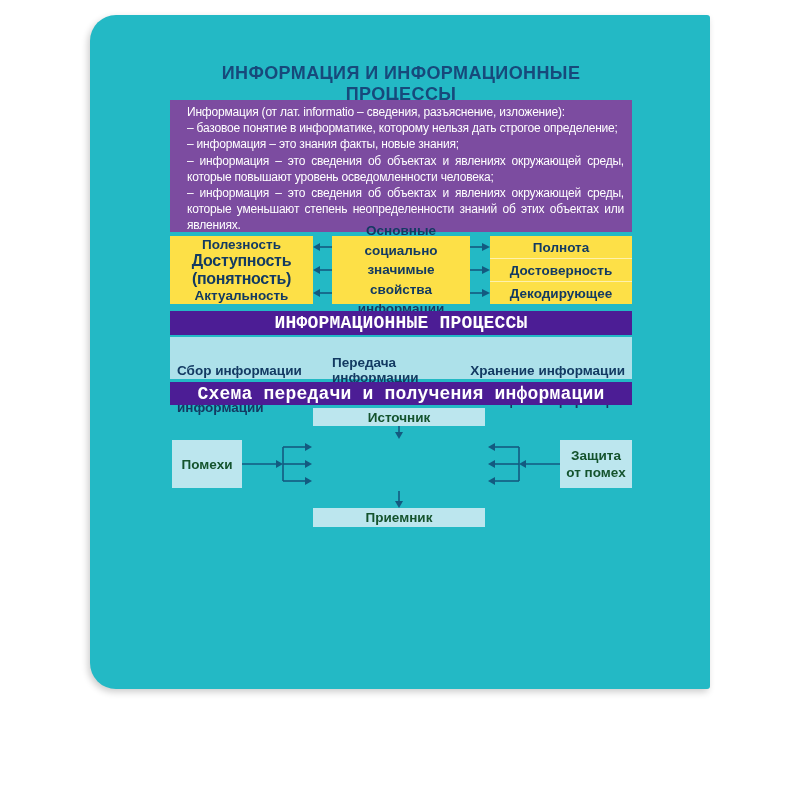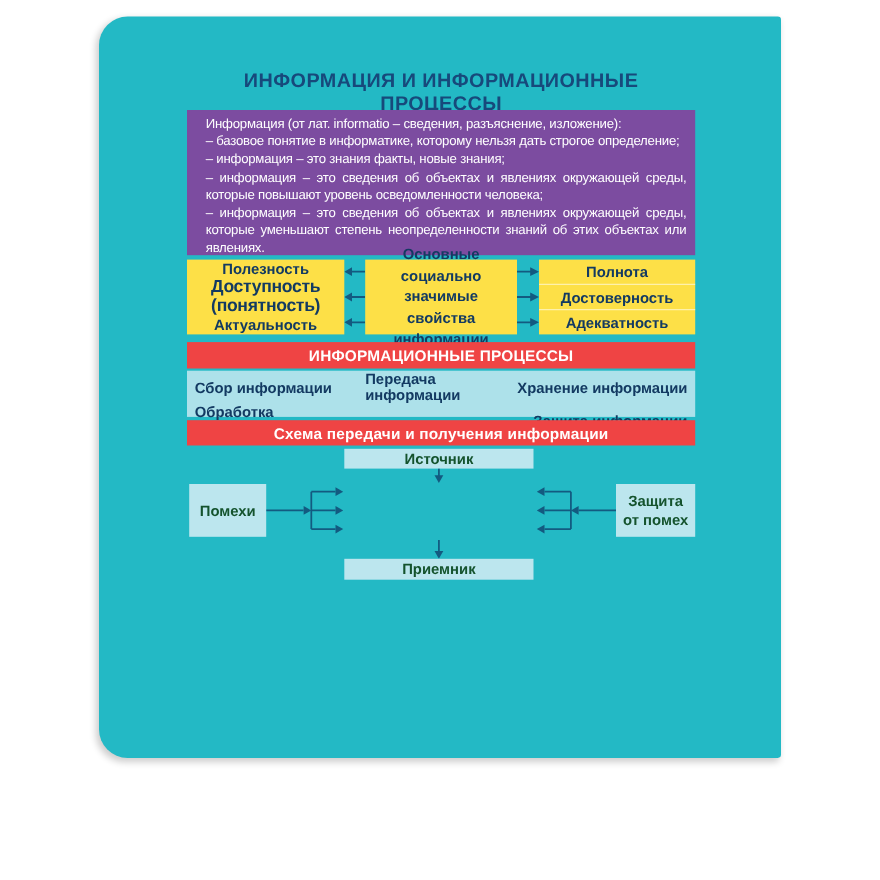--- a/index.html
+++ b/index.html
@@ -39,31 +39,31 @@
   .prop-center{ width:138px; justify-content:center; line-height:1.45; padding:0 3px; }
   .prop-right { width:142px;text-align:right; }
   .prop-right .prop-item + .prop-item { border-top:1px solid rgba(255,255,255,0.55); }
   .prop-right .prop-item { flex:1; display:flex; align-items:center; justify-content:center; }
   .prop-item.small { font-size:16px; letter-spacing:-0.3px; }
   .gap-arrows { width:19px; height:68px; }
   .gap-arrows.r { width:20px; }
 
   .bar-header {
     position:absolute; left:0; width:462px; height:24px;
-    background:#ef4444; color:#ffffff; font-weight:bold; font-size:14px;
-    display:flex; align-items:center; justify-content:center; letter-spacing:0.2px;
+    background:#4c1d95; color:#ffffff; font-weight:bold; font-size:18px;
+    display:flex; align-items:center; justify-content:center; letter-spacing:0.2px;font-family:Liberation Mono, monospace;
   }
   .hdr-processes { top:296px; }
   .hdr-scheme    { top:367px; height:23px; }
 
   .proc-box {
     position:absolute; top:322px; left:0; width:462px; height:42px;
     background:#ade1ea; color:#133a62; font-weight:bold; font-size:13.5px;
     display:grid; grid-template-columns:155px 1fr 155px; grid-template-rows:1fr 1fr;
-    align-items:center; padding:0 7px;
+    align-items:center; padding:18px 7px;
   }
   .proc-cell.c2 { text-align:left; }
   .proc-cell.c3 { text-align:right; }
 
   .flow { position:absolute; top:390px; left:0; width:462px; height:150px; }
   .flow-box {
     position:absolute; background:#bce6ee; color:#14532d; font-weight:bold; font-size:13.5px;
     display:flex; flex-direction:column; align-items:center; justify-content:center;
     text-align:center; line-height:17px;
   }
@@ -117,21 +117,21 @@
             <polygon class="svg-fill" points="12,7 12,15 20,11"></polygon>
           <line class="svg-stroke" x1="0" y1="34" x2="13" y2="34"></line>
             <polygon class="svg-fill" points="12,30 12,38 20,34"></polygon>
           <line class="svg-stroke" x1="0" y1="57" x2="13" y2="57"></line>
             <polygon class="svg-fill" points="12,53 12,61 20,57"></polygon>
         </svg>
 
         <div class="prop-box prop-right">
           <div class="prop-item">Полнота</div>
           <div class="prop-item">Достоверность</div>
-          <div class="prop-item">Адекватность</div>
+          <div class="prop-item">Декодирующее</div>
         </div>
       </div>
 
       <div class="bar-header hdr-processes">ИНФОРМАЦИОННЫЕ ПРОЦЕССЫ</div>
 
       <div class="proc-box">
         <div class="proc-cell c1">Сбор информации</div>
         <div class="proc-cell c2">Передача информации</div>
         <div class="proc-cell c3">Хранение информации</div>
         <div class="proc-cell c1">Обработка информации</div>

